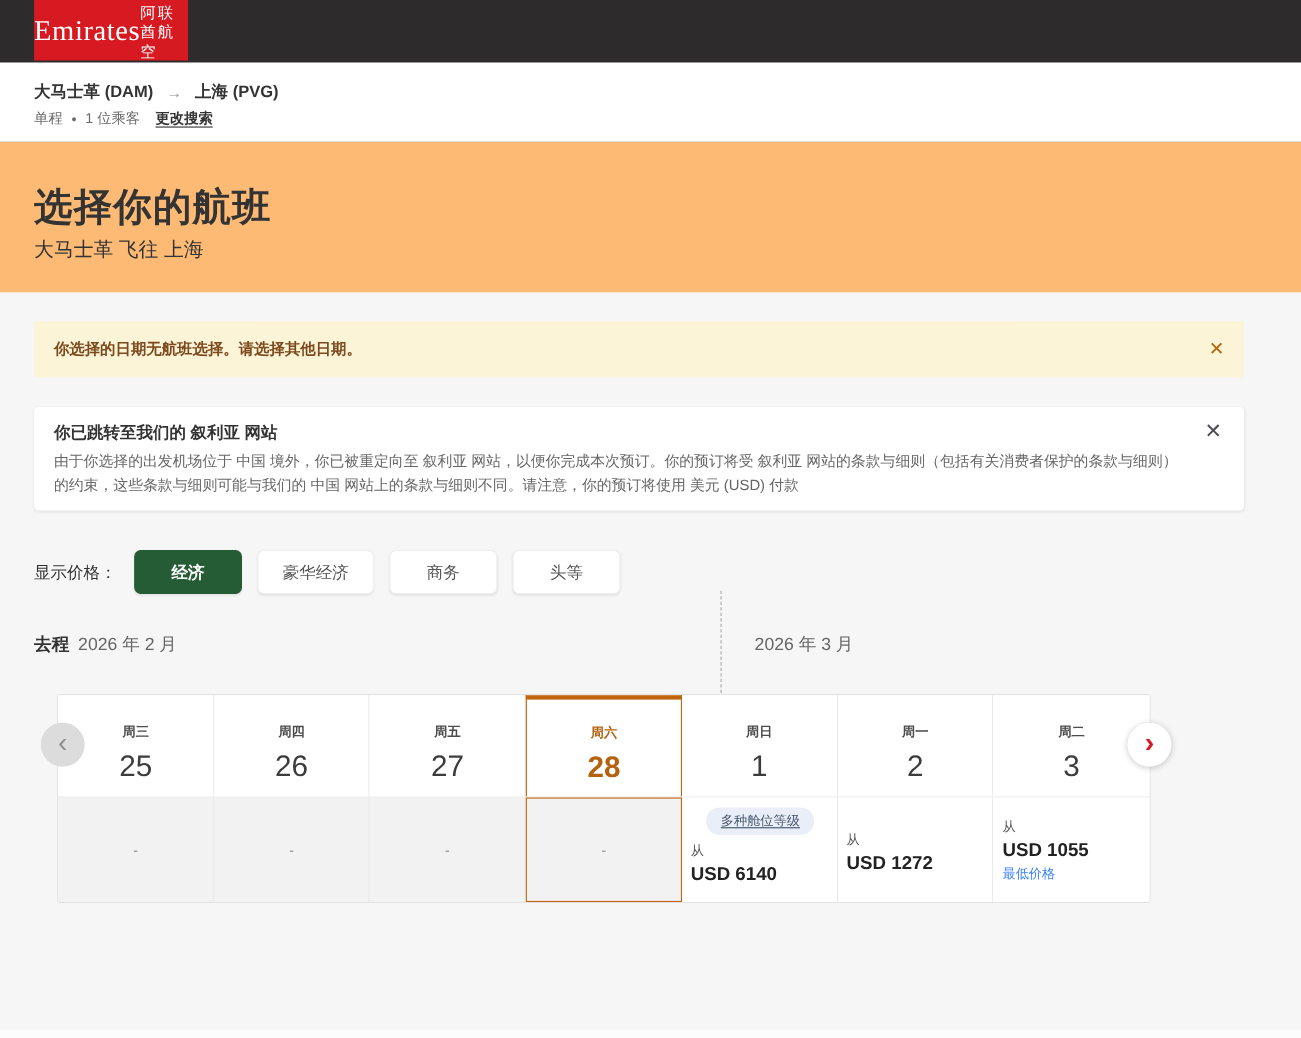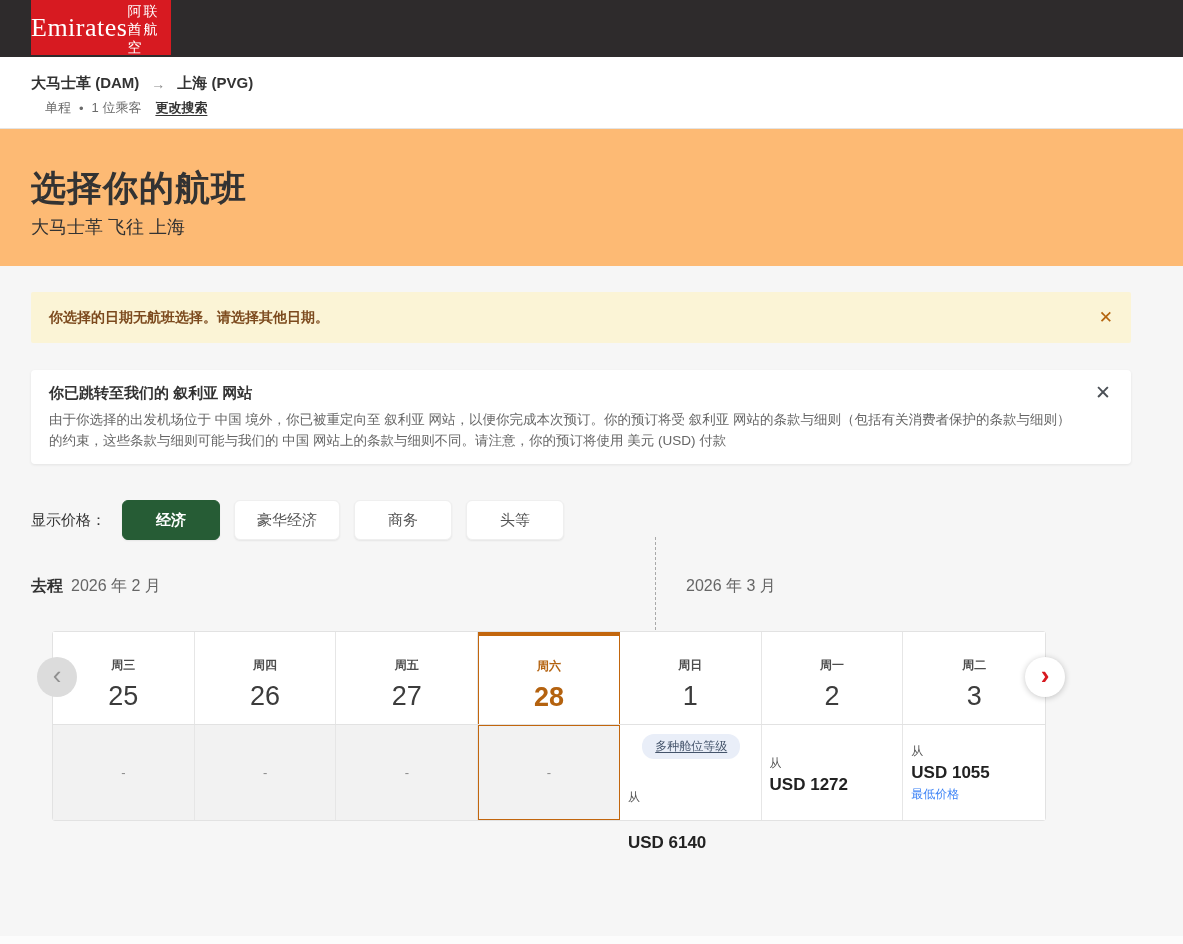--- a/index.html
+++ b/index.html
@@ -11,21 +11,21 @@
   .topbar { position:absolute; left:0; top:0; width:100%; height:57px; background:#2e2b2c; }
   .logo { position:absolute; left:31px; top:0; width:140px; height:55px; background:#d71a21; color:#fff;
           display:flex; flex-direction:row; align-items:center; justify-content:center; z-index:5; cursor:pointer; }
   .logo .en { font-family:"Liberation Serif","DejaVu Serif",serif; font-size:26px; line-height:1; letter-spacing:.5px; }
   .logo .cn { font-size:14px; margin-top:4px; letter-spacing:2px; }
 
   
   .crumbs { position:absolute; top:57px; left:0; width:100%; height:72px; background:#fff; border-bottom:1px solid #e4e4e4; }
   .crumb-route { position:absolute; left:31px; top:17px; font-size:15px; color:#333; font-weight:600; display:flex; align-items:center; gap:12px; }
   .route-arrow { color:#8a8a8a; font-weight:400; font-size:14px; }
-  .crumb-meta { position:absolute; left:31px; top:42px; font-size:13px; color:#6b6b6b; display:flex; align-items:center; gap:8px;margin-left:14px; }
+  .crumb-meta { position:absolute; left:31px; top:42px; font-size:13px; color:#6b6b6b; display:flex; align-items:center; gap:8px; }
   .change-link { color:#333; font-weight:600; text-decoration:underline; text-underline-offset:3px; cursor:pointer; margin-left:6px; }
 
   
   .title-sec { position:absolute; top:129px; left:0; width:100%; height:137px; background:#fdba74; }
   .page-title { position:absolute; left:31px; top:36px; font-size:35px; font-weight:600; color:#333; letter-spacing:1px; }
   .page-subtitle { position:absolute; left:31px; top:86px; font-size:18px; color:#333; }
   .price-note { position:absolute; right:52px; top:68px; font-size:13px; color:#666; }
 
   
   .gray { position:absolute; top:266px; left:0; width:100%; height:678px; background:#f6f6f6; }
@@ -70,21 +70,21 @@
   .weekday { font-size:12px; color:#4c4c4c; font-weight:600; }
   .datenum { font-size:27px; color:#3c3c3c; margin-top:7px; font-weight:400; }
   .date-cell.selected { border-top:4px solid #c2660d; border-left:1px solid #c2660d; border-right:1px solid #c2660d; padding-top:22px; }
   .date-cell.selected .weekday { color:#b4620f; }
   .date-cell.selected .datenum { color:#b4620f; font-weight:700; }
 
   .price-cell { background:#fff; }
   .price-cell.empty { background:#f2f2f2; display:flex; align-items:center; justify-content:center; color:#8a8a8a; font-size:13px; cursor:default; }
   .price-cell.empty.selected { border:1px solid #c2660d; }
   .price-cell .inner { display:flex; flex-direction:column; padding-left:8px; padding-right:6px; }
-  .price-cell.has-badge .inner { padding-top:9px;gap:24px; }
+  .price-cell.has-badge .inner { padding-top:9px; }
   .price-cell.mid .inner { padding-top:28px; }
   .price-cell.has-note .inner { padding-top:16px; }
   .badge { align-self:center; background:#e9eef8; border-radius:12px; padding:4px 13px; font-size:12px; color:#44546b;
            text-decoration:underline; text-underline-offset:2px; margin-bottom:4px; white-space:nowrap; cursor:pointer; }
   .from { font-size:12px; color:#555; margin-top:2px; }
   .price { font-size:17px; font-weight:700; color:#222; margin-top:3px; }
   .pnote { font-size:12px; color:#3b82f6; margin-top:3px; }
 
   
   .nav-btn { position:absolute; width:40px; height:40px; border-radius:50%; display:flex; align-items:center; justify-content:center;

